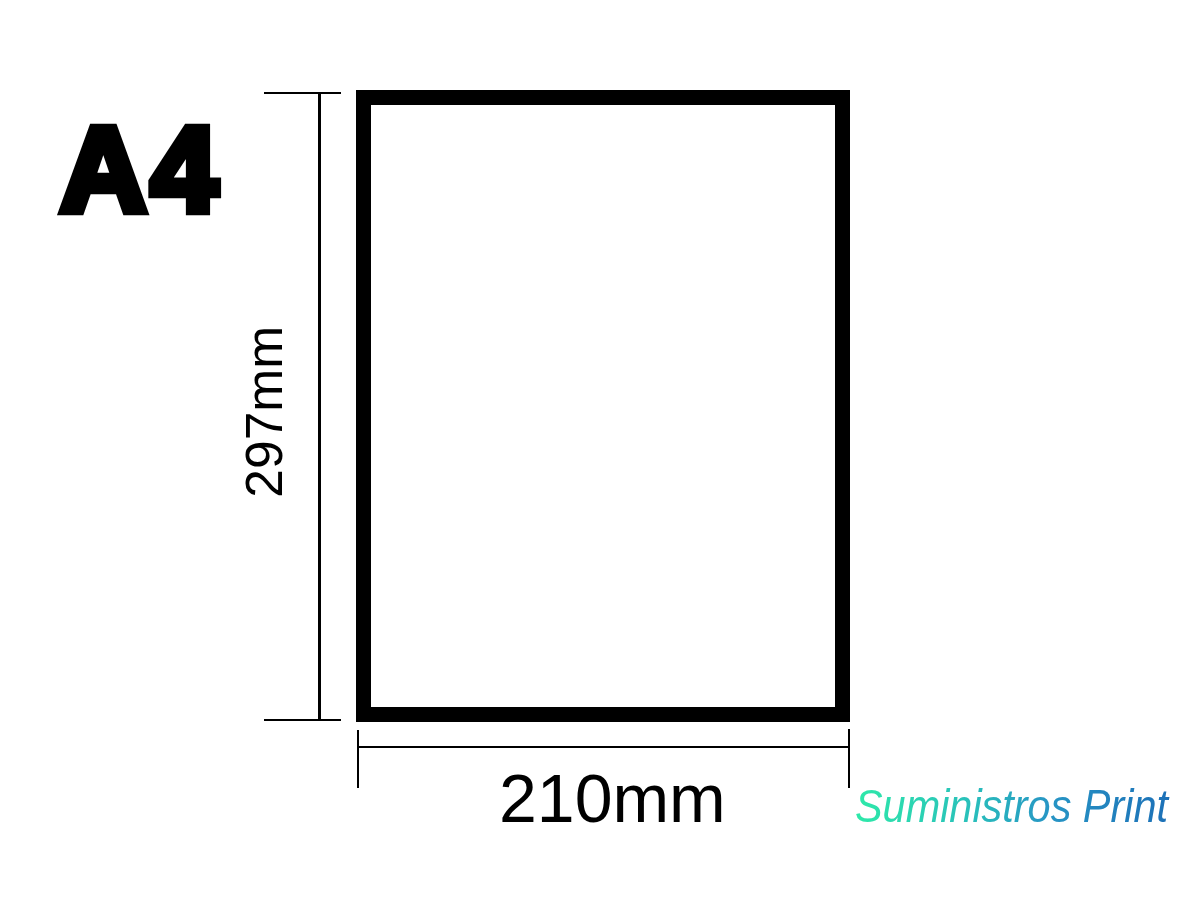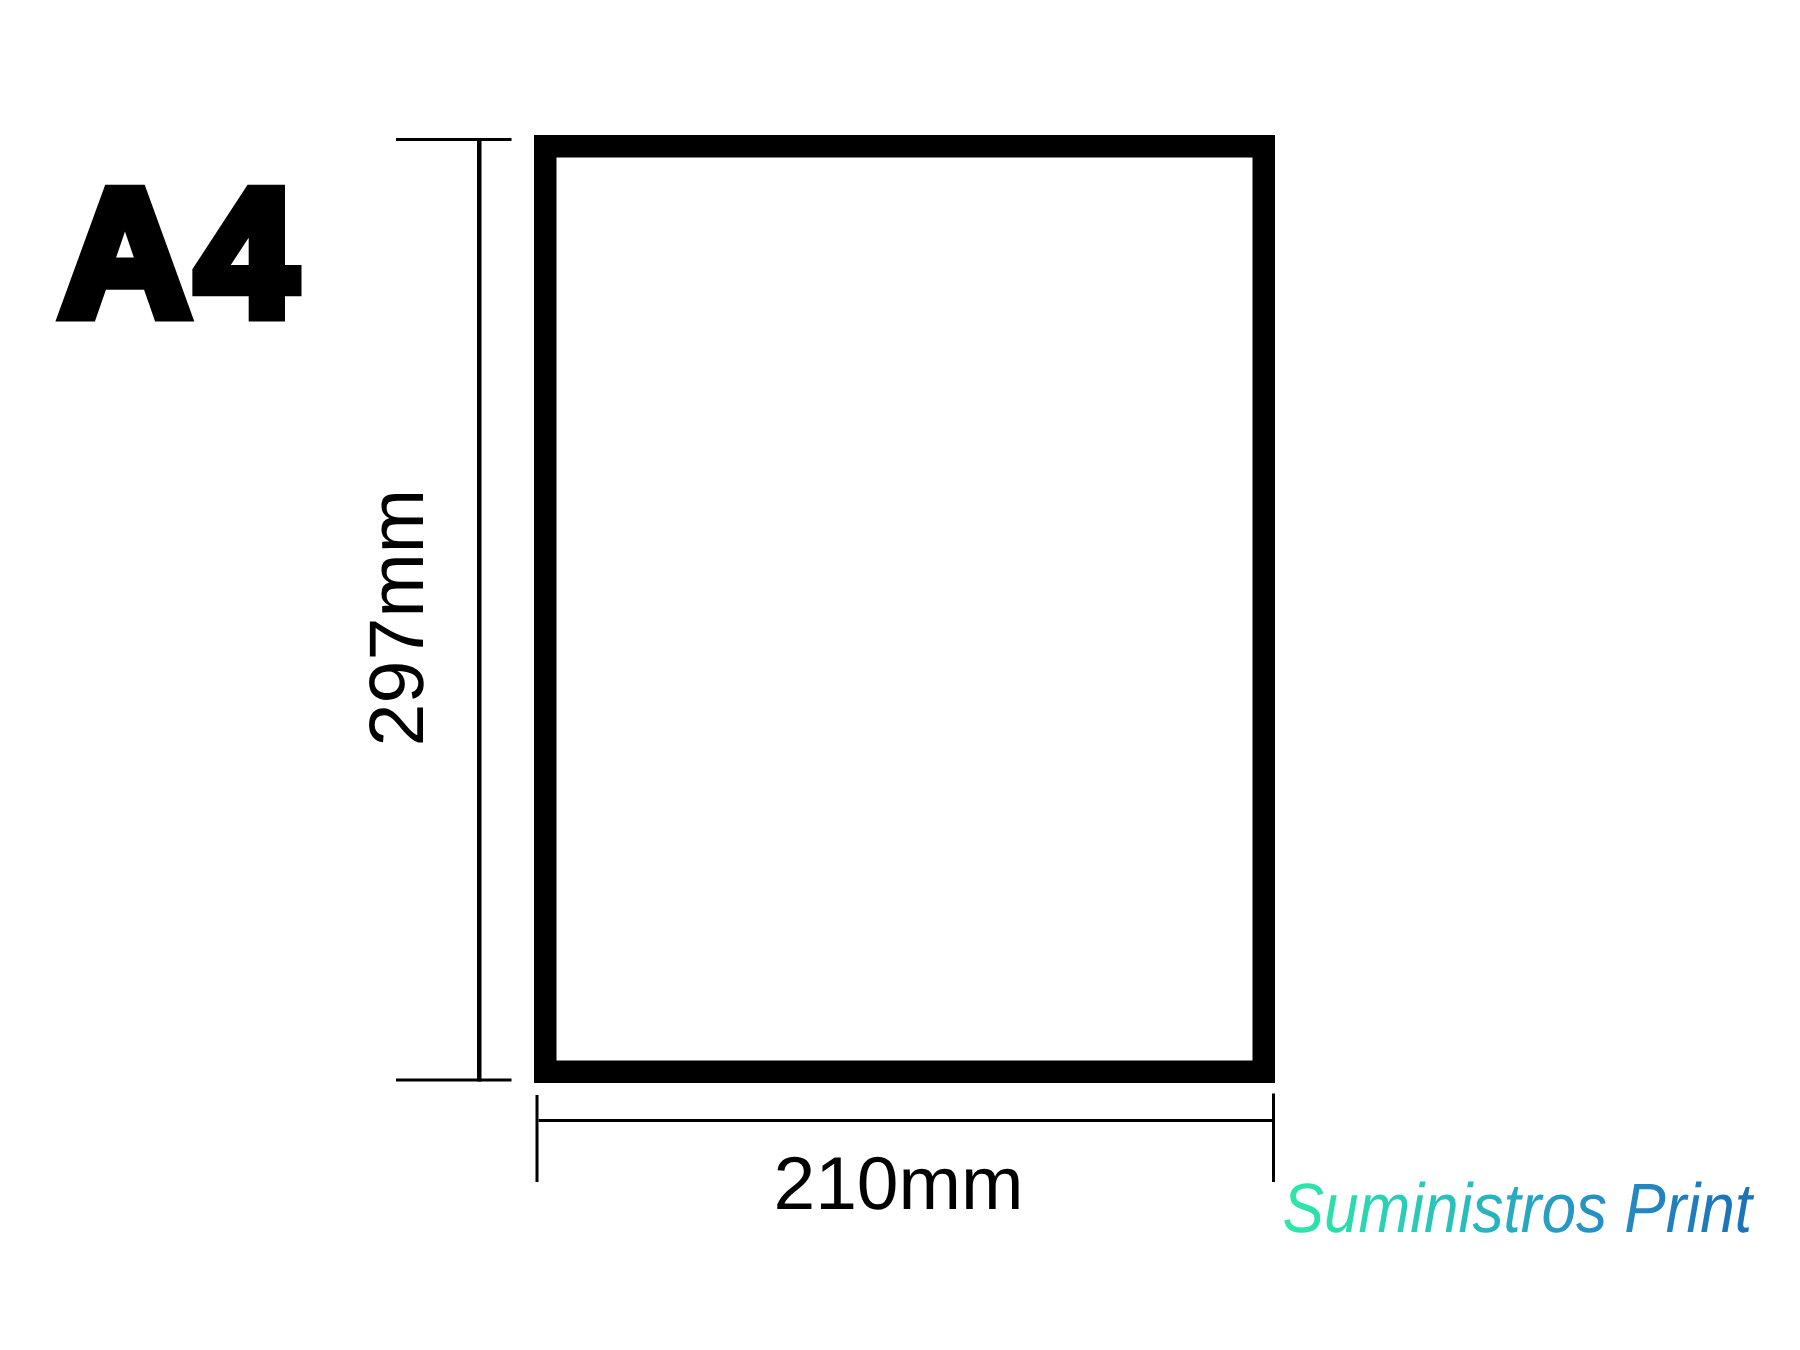--- a/index.html
+++ b/index.html
@@ -4,21 +4,21 @@
 <style>
   html,body{margin:0;padding:0;}
   body{width:1200px;height:900px;background:#ffffff;position:relative;overflow:hidden;
        font-family:"Liberation Sans", sans-serif;}
   .abs{position:absolute;}
   .line{position:absolute;background:#000;}
 </style>
 </head>
 <body>
 
-<div class="abs" id="a4label" style="left:40px;top:108.6px;font-weight:bold;font-size:120px;
+<div class="abs" id="a4label" style="left:60px;top:108.6px;font-weight:bold;font-size:120px;
      color:#000;-webkit-text-stroke:8.5px #000;letter-spacing:4px;line-height:1;">A4</div>
 
 <div class="abs" style="left:356.2px;top:90px;width:494.3px;height:632.3px;
      border:15px solid #000;box-sizing:border-box;background:#fff;"></div>
 
 <div class="line" style="left:264px;top:91.5px;width:77px;height:2px;"></div>
 
 <div class="line" style="left:318.4px;top:91.5px;width:2.5px;height:629px;"></div>
 
 <div class="line" style="left:264px;top:719px;width:77px;height:2px;"></div>
@@ -26,21 +26,21 @@
 <div class="abs" id="lab297" style="left:165px;top:386px;width:200px;text-align:center;
      font-size:51.5px;color:#000;transform:rotate(-90deg);line-height:1;">297mm</div>
 
 <div class="line" style="left:358.5px;top:745.5px;width:490px;height:2px;"></div>
 
 <div class="line" style="left:357px;top:729.5px;width:2px;height:58.5px;"></div>
 
 <div class="line" style="left:848px;top:729px;width:2px;height:58.5px;"></div>
 
 <div class="abs" id="lab210" style="left:499px;top:764px;width:200px;text-align:center;
-     font-size:50px;color:#000;line-height:1;">210mm</div>
+     font-size:68px;color:#000;line-height:1;">210mm</div>
 
 <svg class="abs" style="left:850px;top:775px;" width="330" height="60" viewBox="0 0 330 60">
   <defs>
     <linearGradient id="lg" x1="0" y1="0" x2="1" y2="0">
       <stop offset="0" stop-color="#2ee9a9"></stop>
       <stop offset="0.35" stop-color="#29c2ba"></stop>
       <stop offset="0.62" stop-color="#2795c5"></stop>
       <stop offset="1" stop-color="#1c70b7"></stop>
     </linearGradient>
   </defs>

